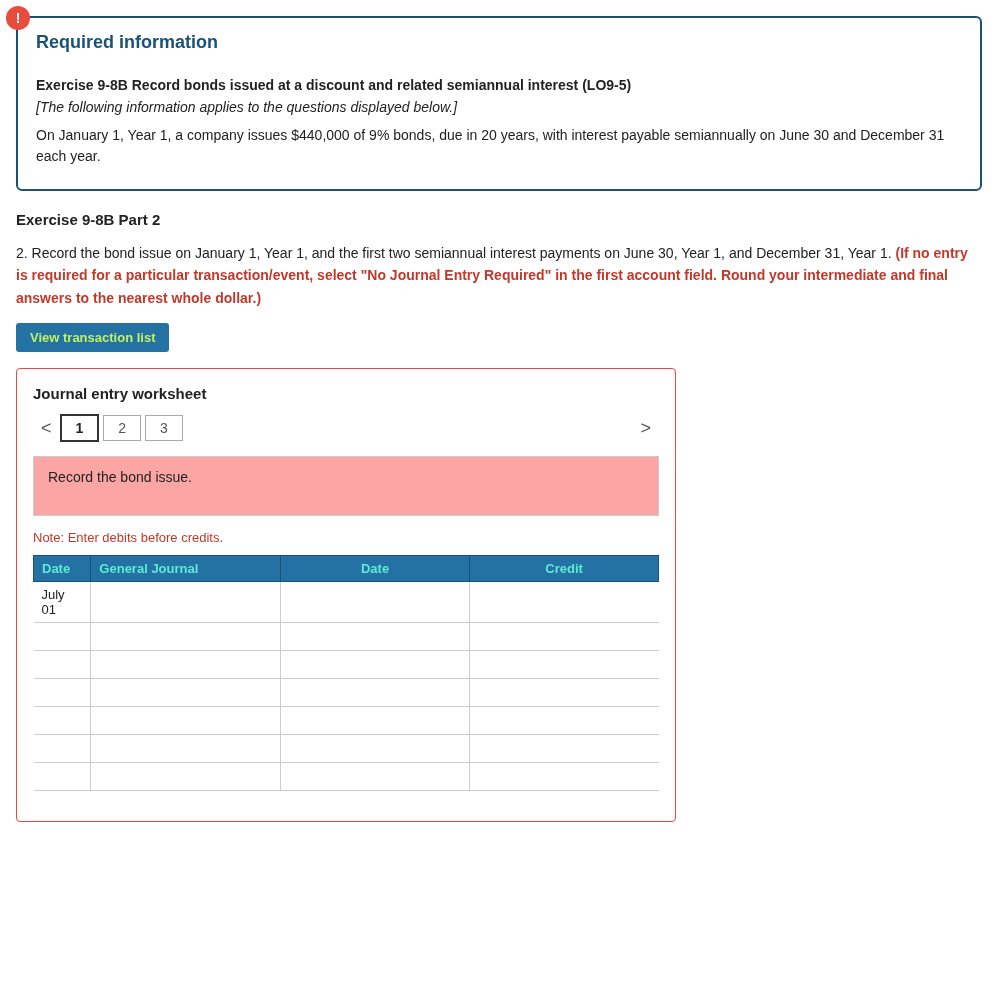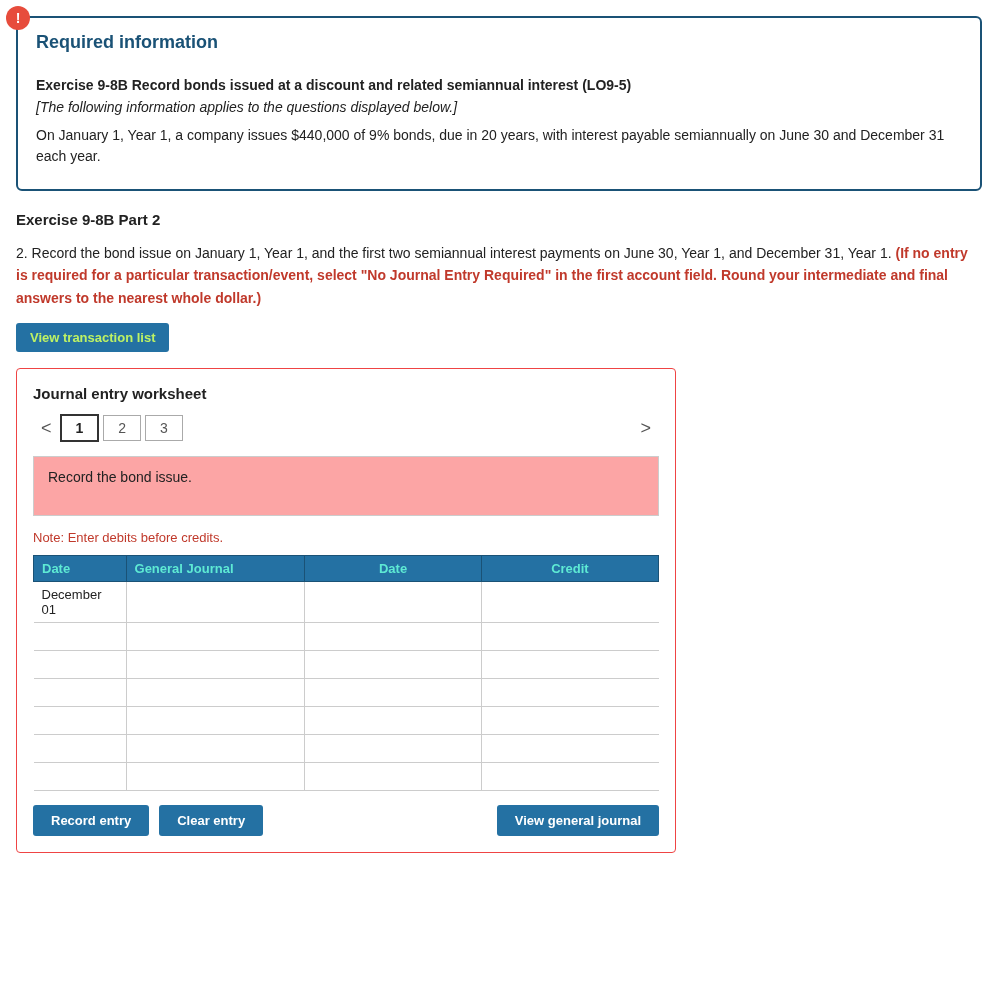--- a/index.html
+++ b/index.html
@@ -275,21 +275,21 @@
     <thead>
       <tr>
         <th>Date</th>
         <th>General Journal</th>
         <th class="center">Date</th>
         <th class="center">Credit</th>
       </tr>
     </thead>
     <tbody>
       <tr>
-        <td>December 01</td>
+        <td>July 01</td>
         <td><input type="text" style=""></td>
         <td><input type="text" style=""></td>
         <td><input type="text" style=""></td>
       </tr>
       <tr>
         <td></td>
         <td><input type="text" style=""></td>
         <td><input type="text" style=""></td>
         <td><input type="text" style=""></td>
       </tr>
@@ -319,21 +319,16 @@
       </tr>
       <tr>
         <td></td>
         <td><input type="text" style=""></td>
         <td><input type="text" style=""></td>
         <td><input type="text" style=""></td>
       </tr>
     </tbody>
   </table>
 
-  <div class="bottom-buttons">
-    <button class="btn-action">Record entry</button>
-    <button class="btn-action secondary">Clear entry</button>
-    <button class="btn-view-journal">View general journal</button>
-  </div>
 </div>
 
 
 
 
 </body></html>

